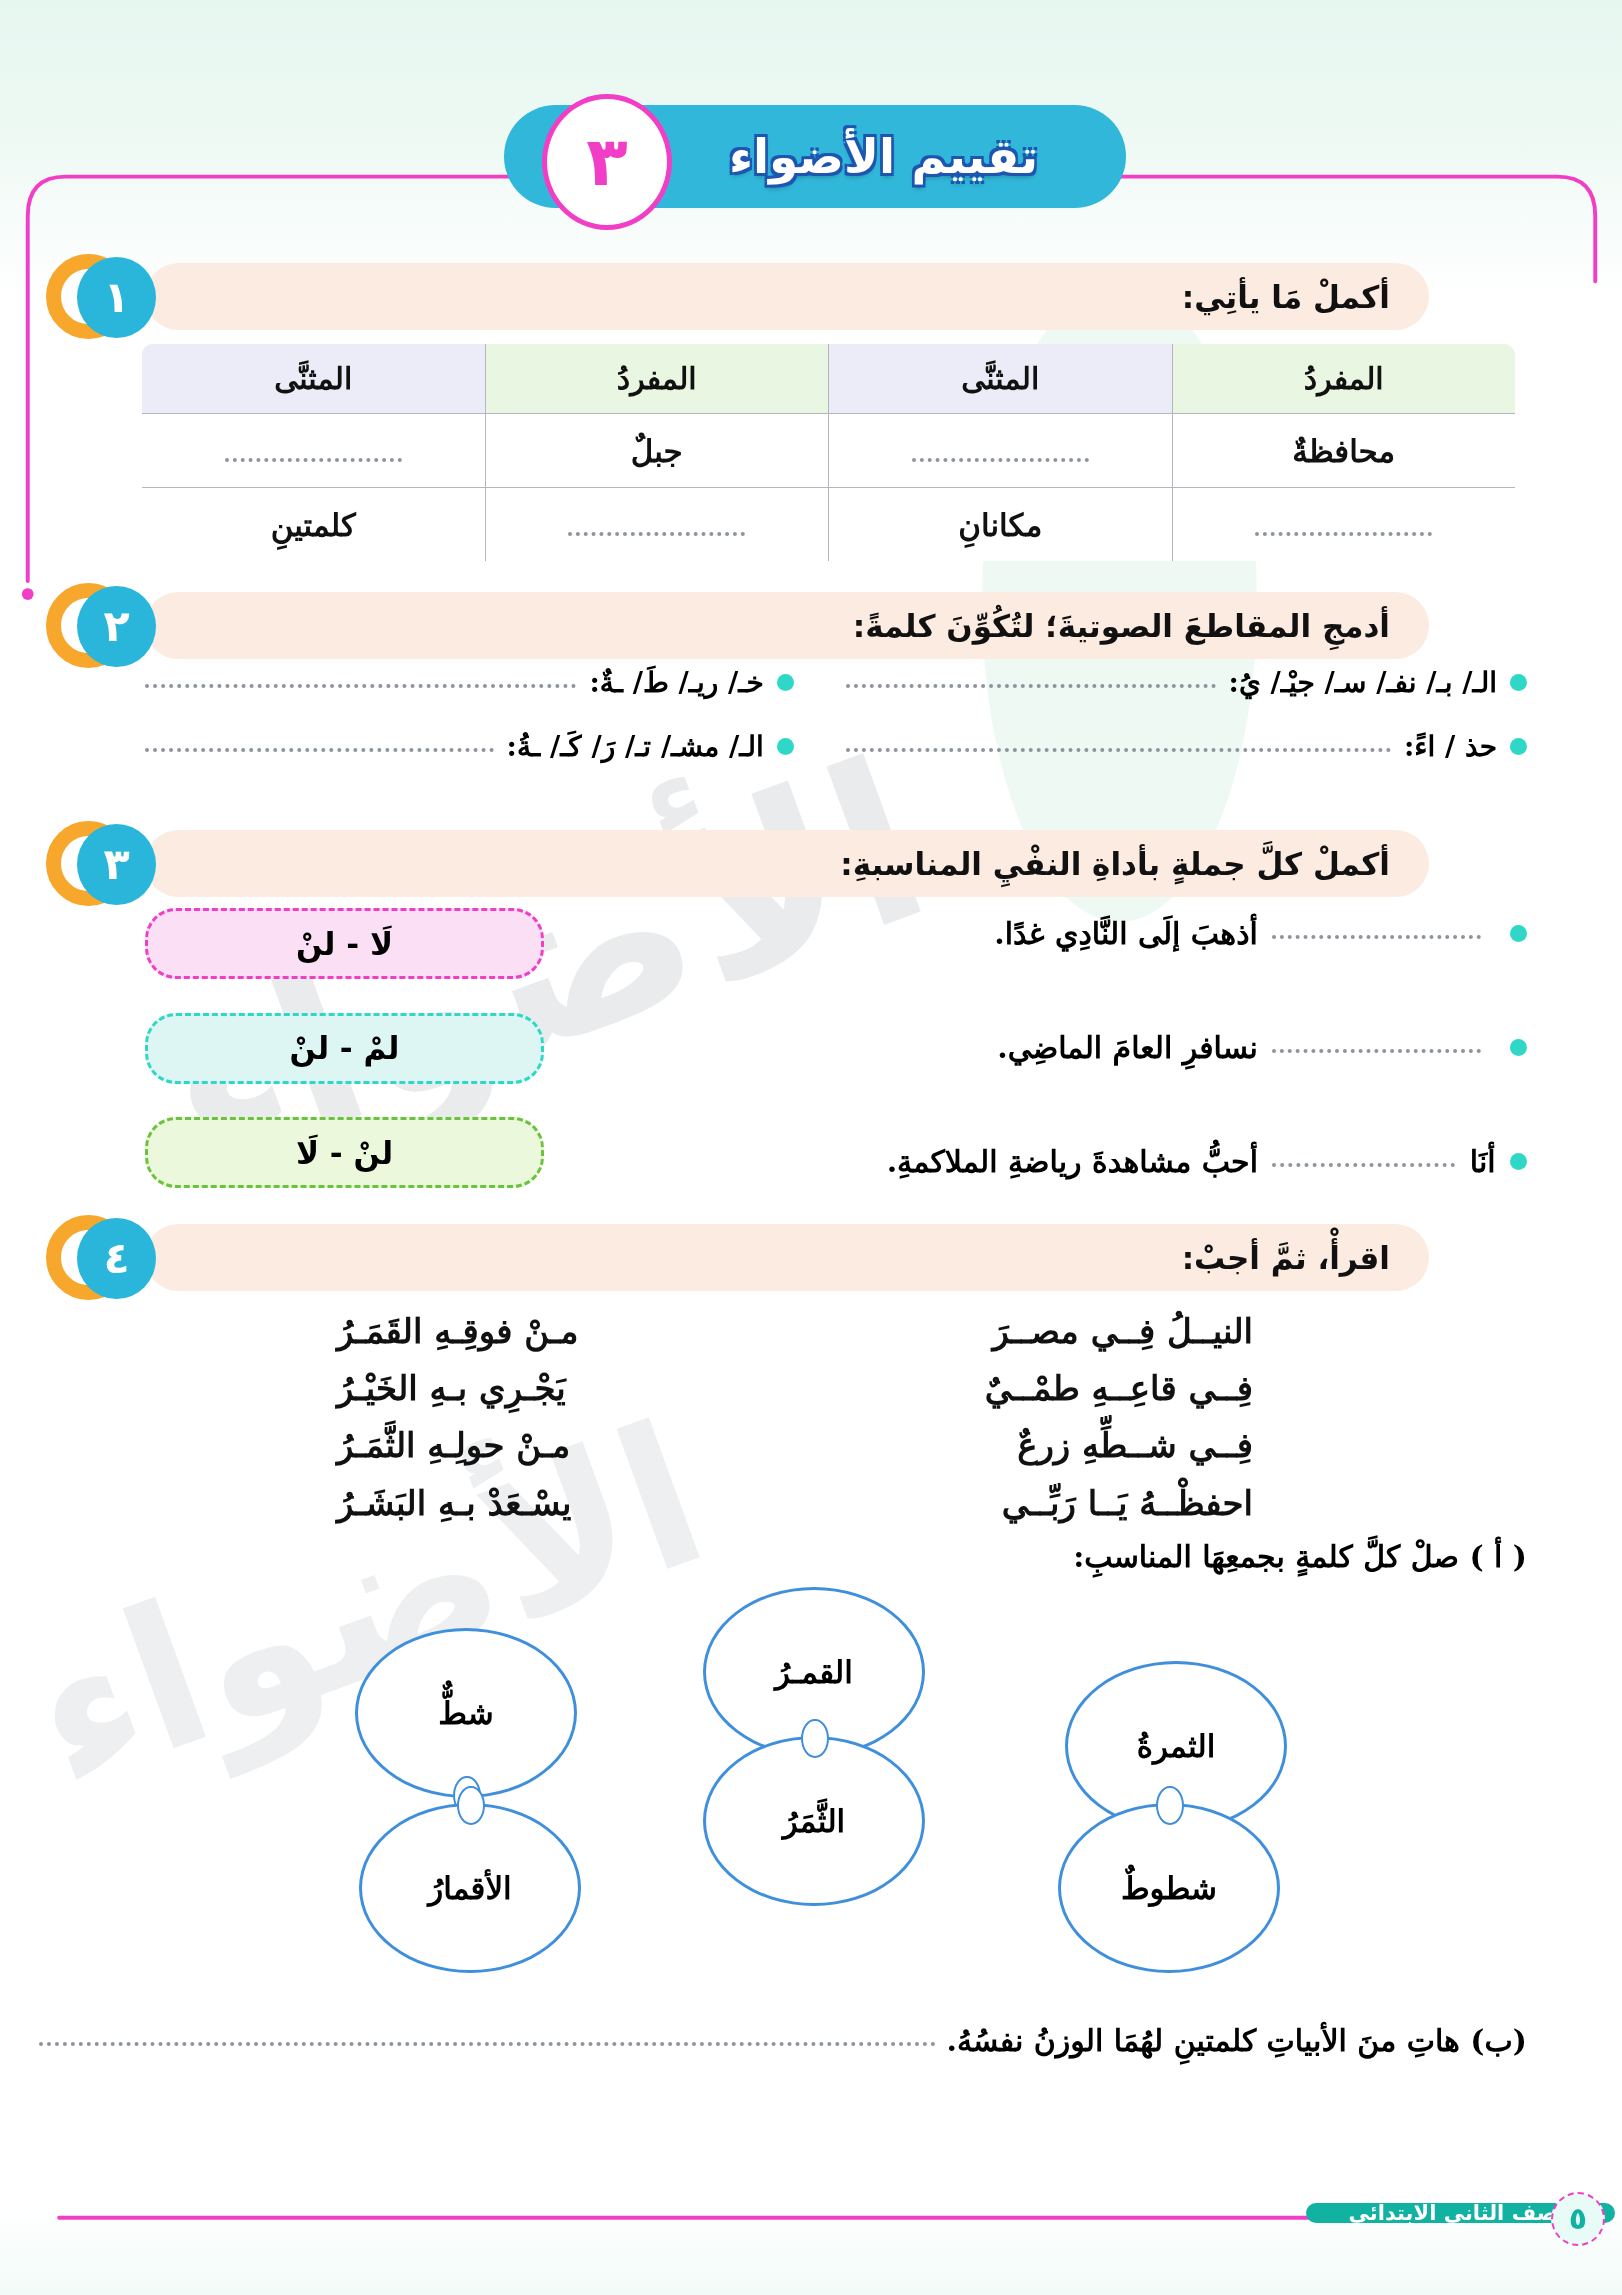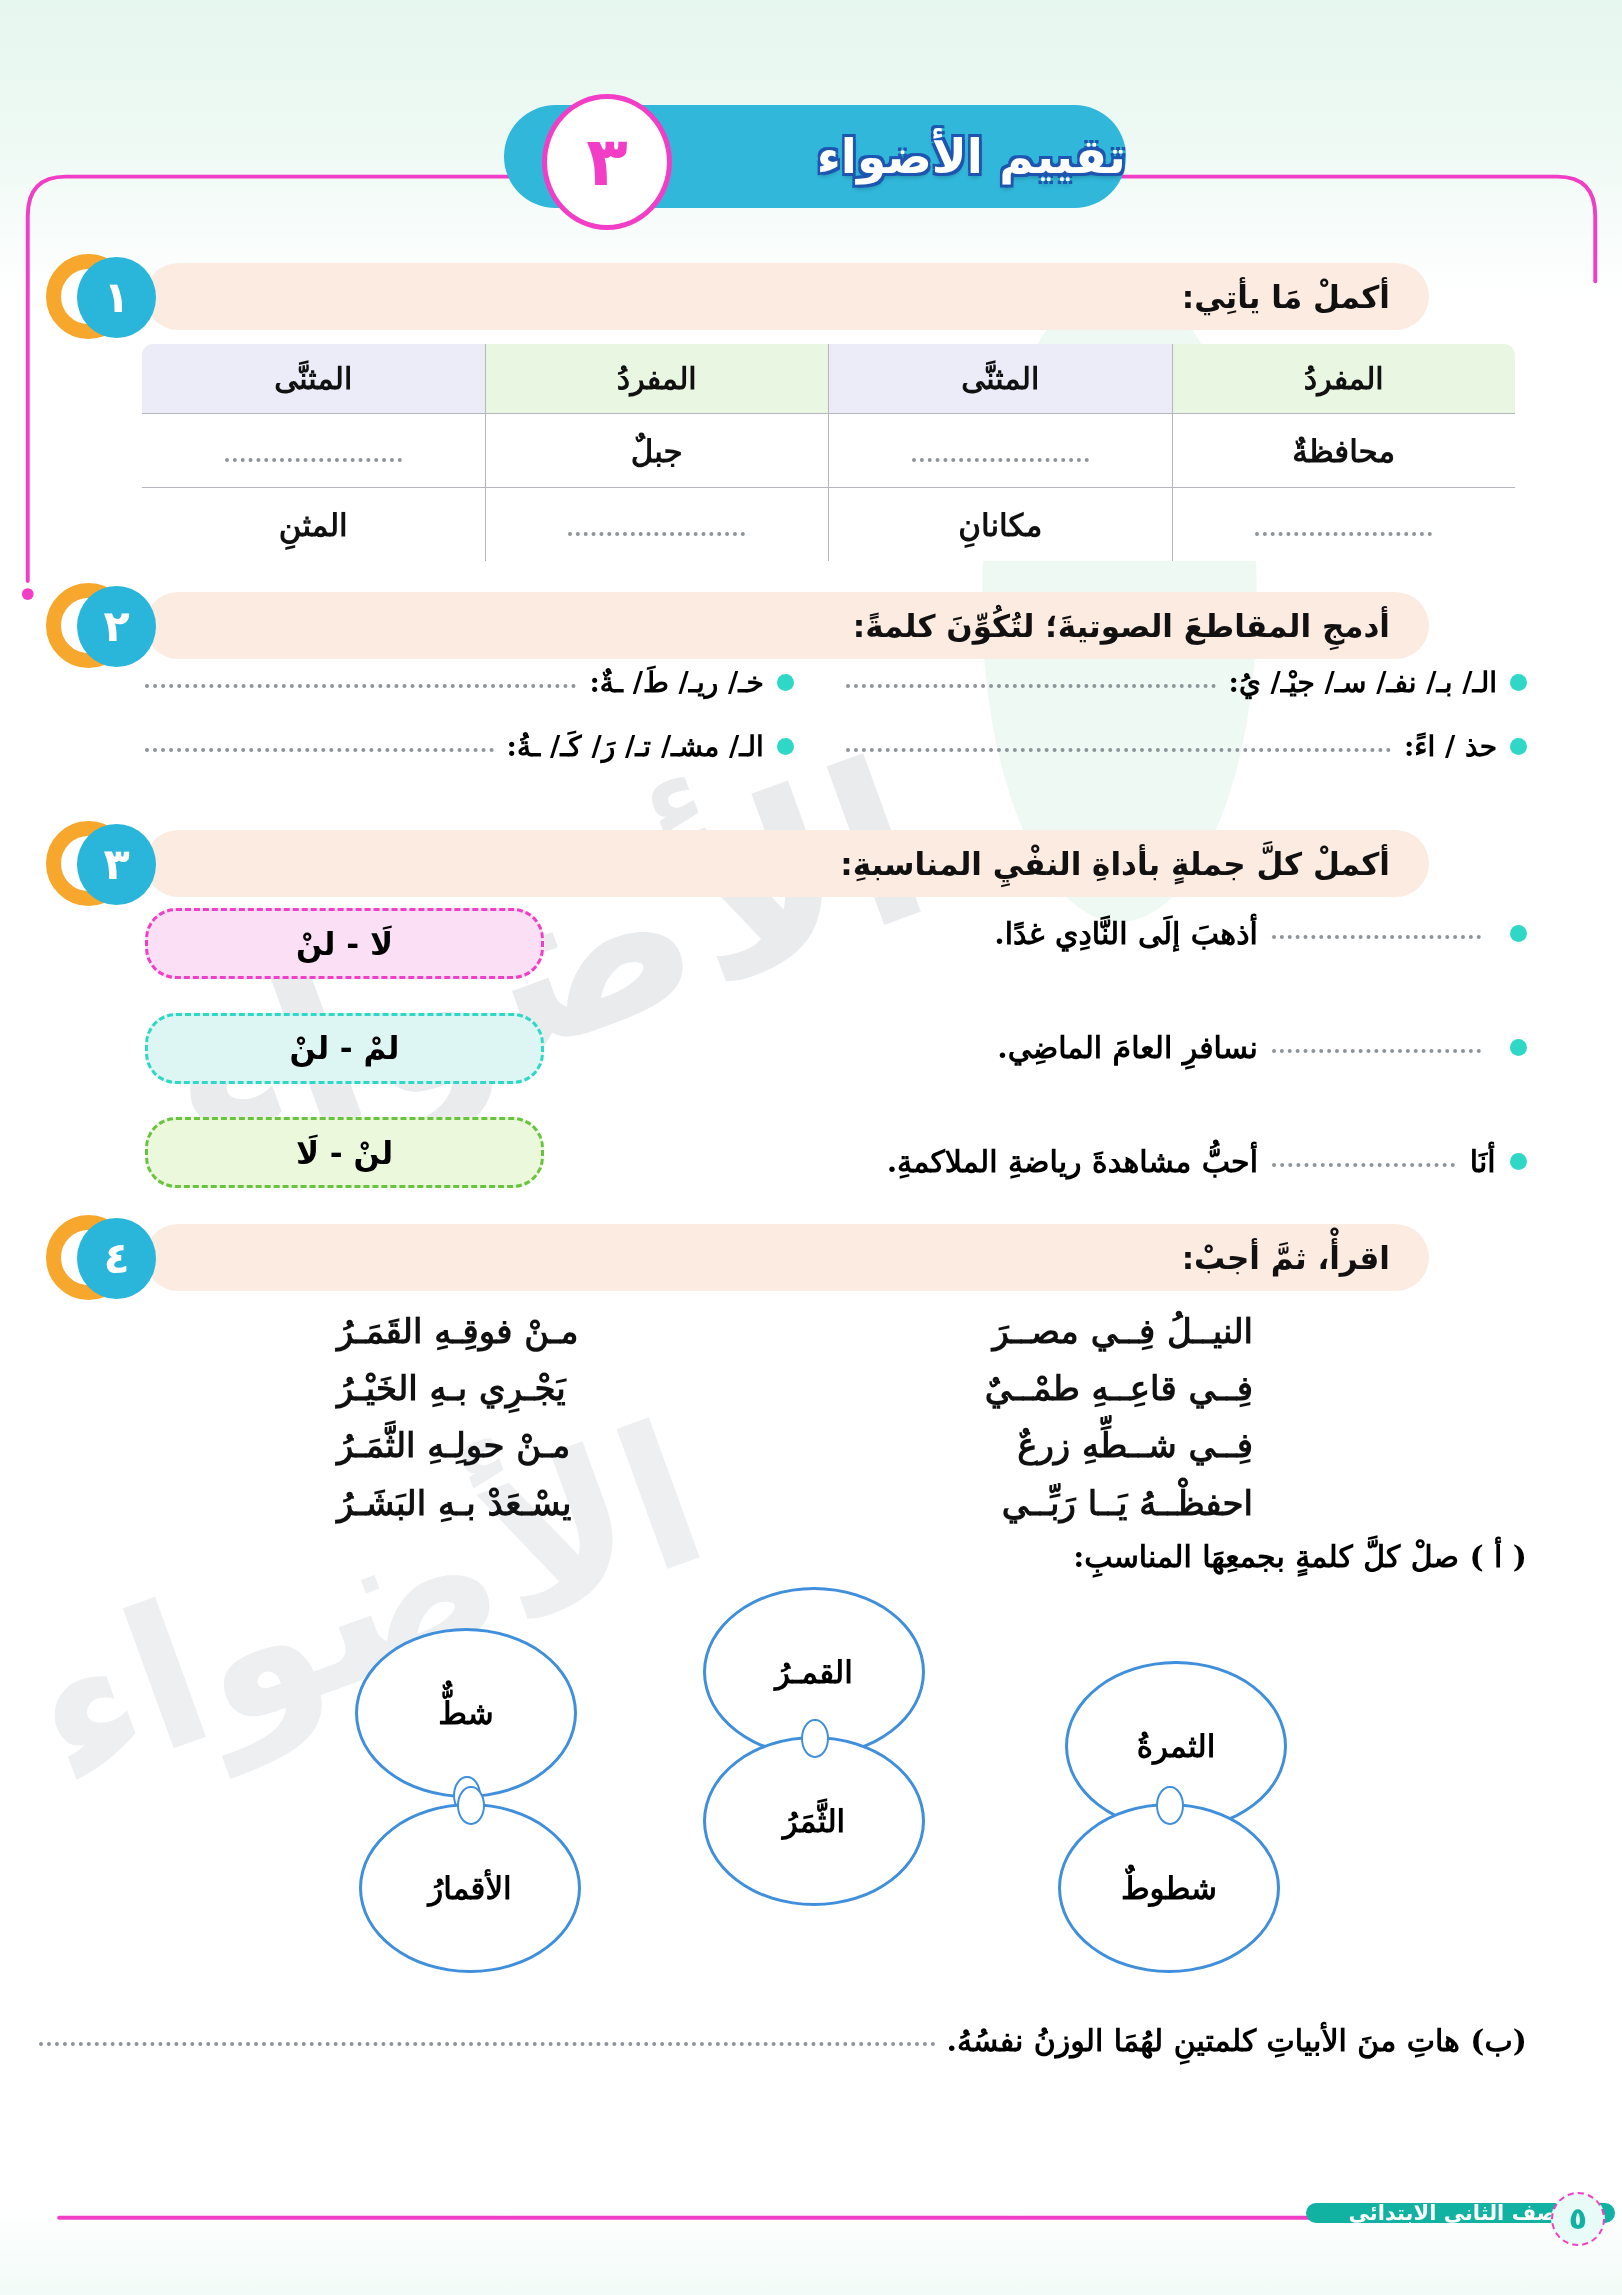--- a/index.html
+++ b/index.html
@@ -12,21 +12,21 @@
   .border-svg{position:absolute;inset:0;z-index:1;}
   
   .wm{position:absolute;z-index:0;color:#d9dcdf;font-weight:bold;pointer-events:none;}
   .wm1{left:151px;top:838px;font-size:222px;transform:rotate(-20deg);opacity:.55;}
   .wm2{left:19.6px;top:1492px;font-size:196px;transform:rotate(-20deg);opacity:.45;}
   .wm-aqua{position:absolute;left:982px;top:281px;width:275px;height:641px;
     background:#ddf3ea;border-radius:50%;opacity:.5;z-index:0;}
   
   .banner{position:absolute;left:504px;top:105px;width:622px;height:103px;
     background:#31b7da;border-radius:59px;z-index:3;
-    display:flex;align-items:center;direction:rtl;
+    display:flex;align-items:center;justify-content:center;direction:rtl;
     padding-left:137px;box-sizing:border-box;}
   .banner-title{color:#ffffff;font-size:47px;font-weight:bold;
     text-shadow:2.6px 2.6px 0 #1d55b0,-2.6px 2.6px 0 #1d55b0,2.6px -2.6px 0 #1d55b0,-2.6px -2.6px 0 #1d55b0,0 3.9px 5.2px rgba(0,0,0,.25);}
   .banner-circle{position:absolute;left:542px;top:94px;width:120px;height:126px;z-index:4;
     background:#fff;border:5.9px solid #f23ec6;border-radius:50%;
     display:flex;align-items:center;justify-content:center;}
   .banner-num{color:#f23ec6;font-size:68px;font-weight:bold;line-height:1;}
   
   .qstrip{position:absolute;left:145px;width:1284px;height:67px;background:#fcebe1;
     border-radius:34px;z-index:2;direction:rtl;display:flex;align-items:center;}
@@ -142,21 +142,21 @@
       <tr>
         <td>محافظةٌ</td>
         <td><span class="dots-cell"></span></td>
         <td>جبلٌ</td>
         <td><span class="dots-cell"></span></td>
       </tr>
       <tr>
         <td><span class="dots-cell"></span></td>
         <td>مكانانِ</td>
         <td><span class="dots-cell"></span></td>
-        <td>المثنِ</td>
+        <td>كلمتينِ</td>
       </tr>
     </tbody>
       </table>
   </div>
 
   <div class="qstrip" style="top:592px;">
     <span class="qtext">أدمجِ المقاطعَ الصوتيةَ؛ لتُكُوِّنَ كلمةً:</span>
     <div class="qbadge">
       <div class="badge-arc"></div>
       <div class="badge-circle">

